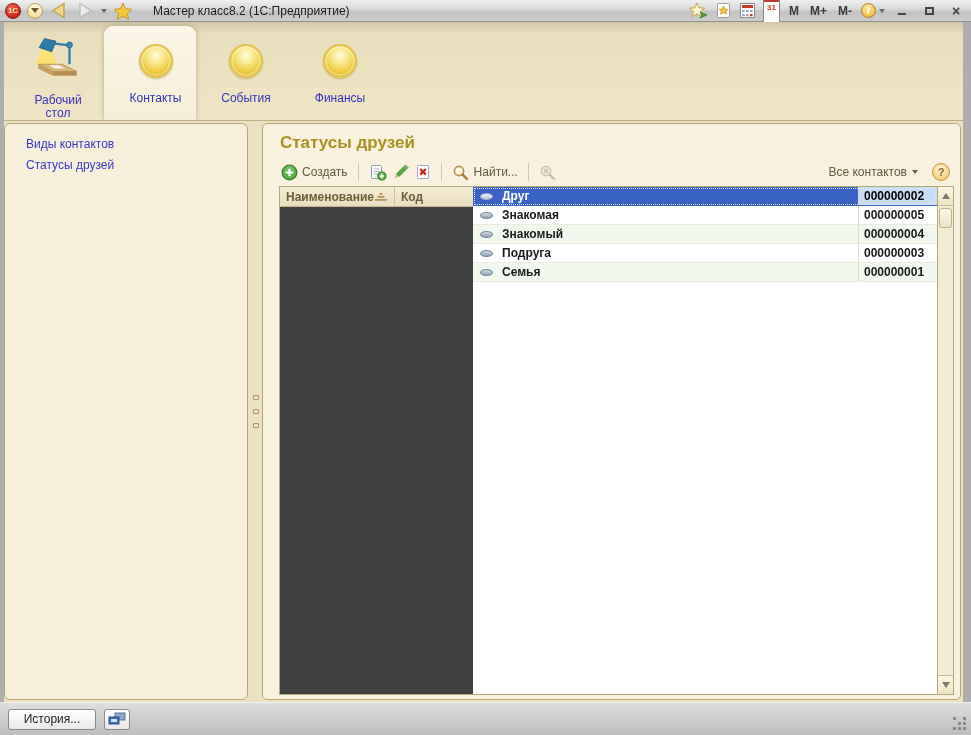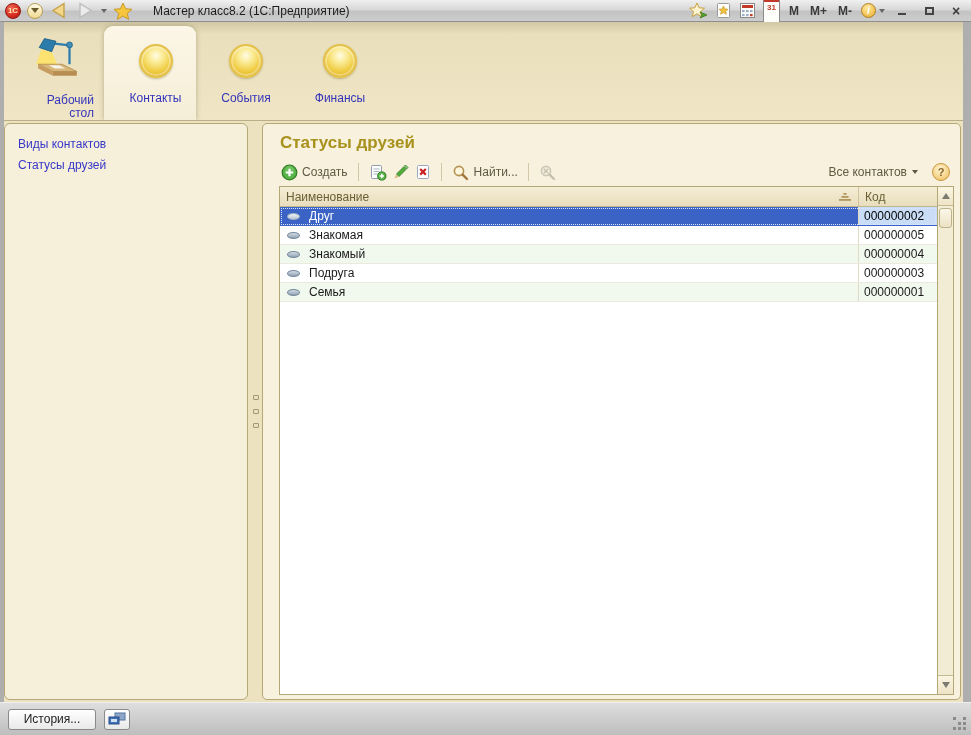--- a/index.html
+++ b/index.html
@@ -38,30 +38,30 @@
     background:#ece2c0; }
 
   
   .tabbar { position:absolute; top:0; left:0; right:0; height:98px;
     background:linear-gradient(180deg,#d2c8a5 0,#e9dfbc 12px,#f0e6c6 100%); }
   .tab { position:absolute; top:4px; bottom:0; width:92px; cursor:default;
     display:flex; flex-direction:column; align-items:center; }
   .tab .orb { width:34px; height:34px; border-radius:50%; margin-top:18px;
     background:radial-gradient(circle at 50% 32%,#fffce4 0%,#faeb96 28%,#f0cc42 62%,#d8a512 100%);
     border:2px solid #e3c14a; box-shadow:inset 0 0 0 2px rgba(255,255,255,.35), 0 1px 2px rgba(120,100,40,.4); }
-  .tab .label { margin-top:14px; color:#3434bb; font-size:12px; line-height:13px; text-align:right; max-width:72px; }
+  .tab .label { margin-top:14px; color:#3434bb; font-size:12px; line-height:13px; text-align:center; max-width:72px; }
   .tab.active { background:linear-gradient(#fbf6e6,#f5eed7); border-radius:9px 9px 0 0;
     box-shadow:0 0 5px rgba(110,100,60,.45);padding-left:11px; }
   .tab .deskicon { margin-top:12px; }
 
   
   .content { position:absolute; top:98px; left:0; right:0; bottom:0;
     background:#ece2c0; border-top:1px solid #b9ae85; }
   .sidebar { position:absolute; left:0; top:2px; width:244px; bottom:2px;
-    background:#f6f0db; border:1px solid #b3a876; border-radius:6px; padding:13px 0 0 13px; }
+    background:#f6f0db; border:1px solid #b3a876; border-radius:6px; padding:13px 0 0 21px; }
   .sidebar a { display:block; color:#3737c8; font-size:12px; text-decoration:none; margin-bottom:7px; cursor:pointer; }
   .splitter { position:absolute; left:246px; top:2px; width:12px; bottom:2px; cursor:col-resize;
     display:flex; flex-direction:column; align-items:center; justify-content:center; gap:9px; }
   .splitter i { width:6px; height:5px; background:#e8dfc2; border:1px solid #a59a6e; border-radius:1px; display:block; }
 
   .main { position:absolute; left:258px; right:2px; top:2px; bottom:2px;
     background:#f7f1dd; border:1px solid #b3a876; border-radius:5px; }
   .panel-title { margin:9px 0 0 17px; font-size:17px; font-weight:bold; color:var(--title-col,#a8911c); }
 
   
@@ -71,21 +71,21 @@
   .sep { width:1px; height:18px; background:#d3c9a8; margin:0 7px; }
   .spacer { flex:1; }
   .allactions { display:flex; align-items:center; gap:5px; padding:2px 4px; }
   .helpbtn { width:18px; height:18px; margin-left:10px; border-radius:50%;
     background:radial-gradient(circle at 45% 35%,#fff6d8,#f5d488 60%,#e9b554);
     border:1px solid #c9963d; color:#8a6426; font-size:11px; font-weight:bold;
     display:flex; align-items:center; justify-content:center; }
 
   
   .tablewrap { position:absolute; top:62px; left:16px; right:6px; bottom:4px; display:flex; }
-  .tmain { flex:1; display:flex; flex-direction:column; border:1px solid #b3a876; border-right:none; background:#404040; }
+  .tmain { flex:1; display:flex; flex-direction:row; border:1px solid #b3a876; border-right:none; background:#404040;font-weight:bold; }
   .thead { display:flex; height:20px; flex:none;
     background:linear-gradient(#f5edd4,#e8debe); border-bottom:1px solid #c2b88e;
     color:#6b6035; font-size:12px; }
   .th { display:flex; align-items:center; padding:0 6px; }
   .th.name { flex:1; border-right:1px solid #cfc49c; }
   .th.code { width:78px; }
   .sorticon { margin-left:auto; }
   .tbody { flex:1; background:#fff; overflow:hidden; }
   .trow { display:flex; height:19px; font-size:12px; color:#1a1a1a; border-bottom:1px solid #eceadf; }
   .trow.alt { background:#f1f8ee; }

